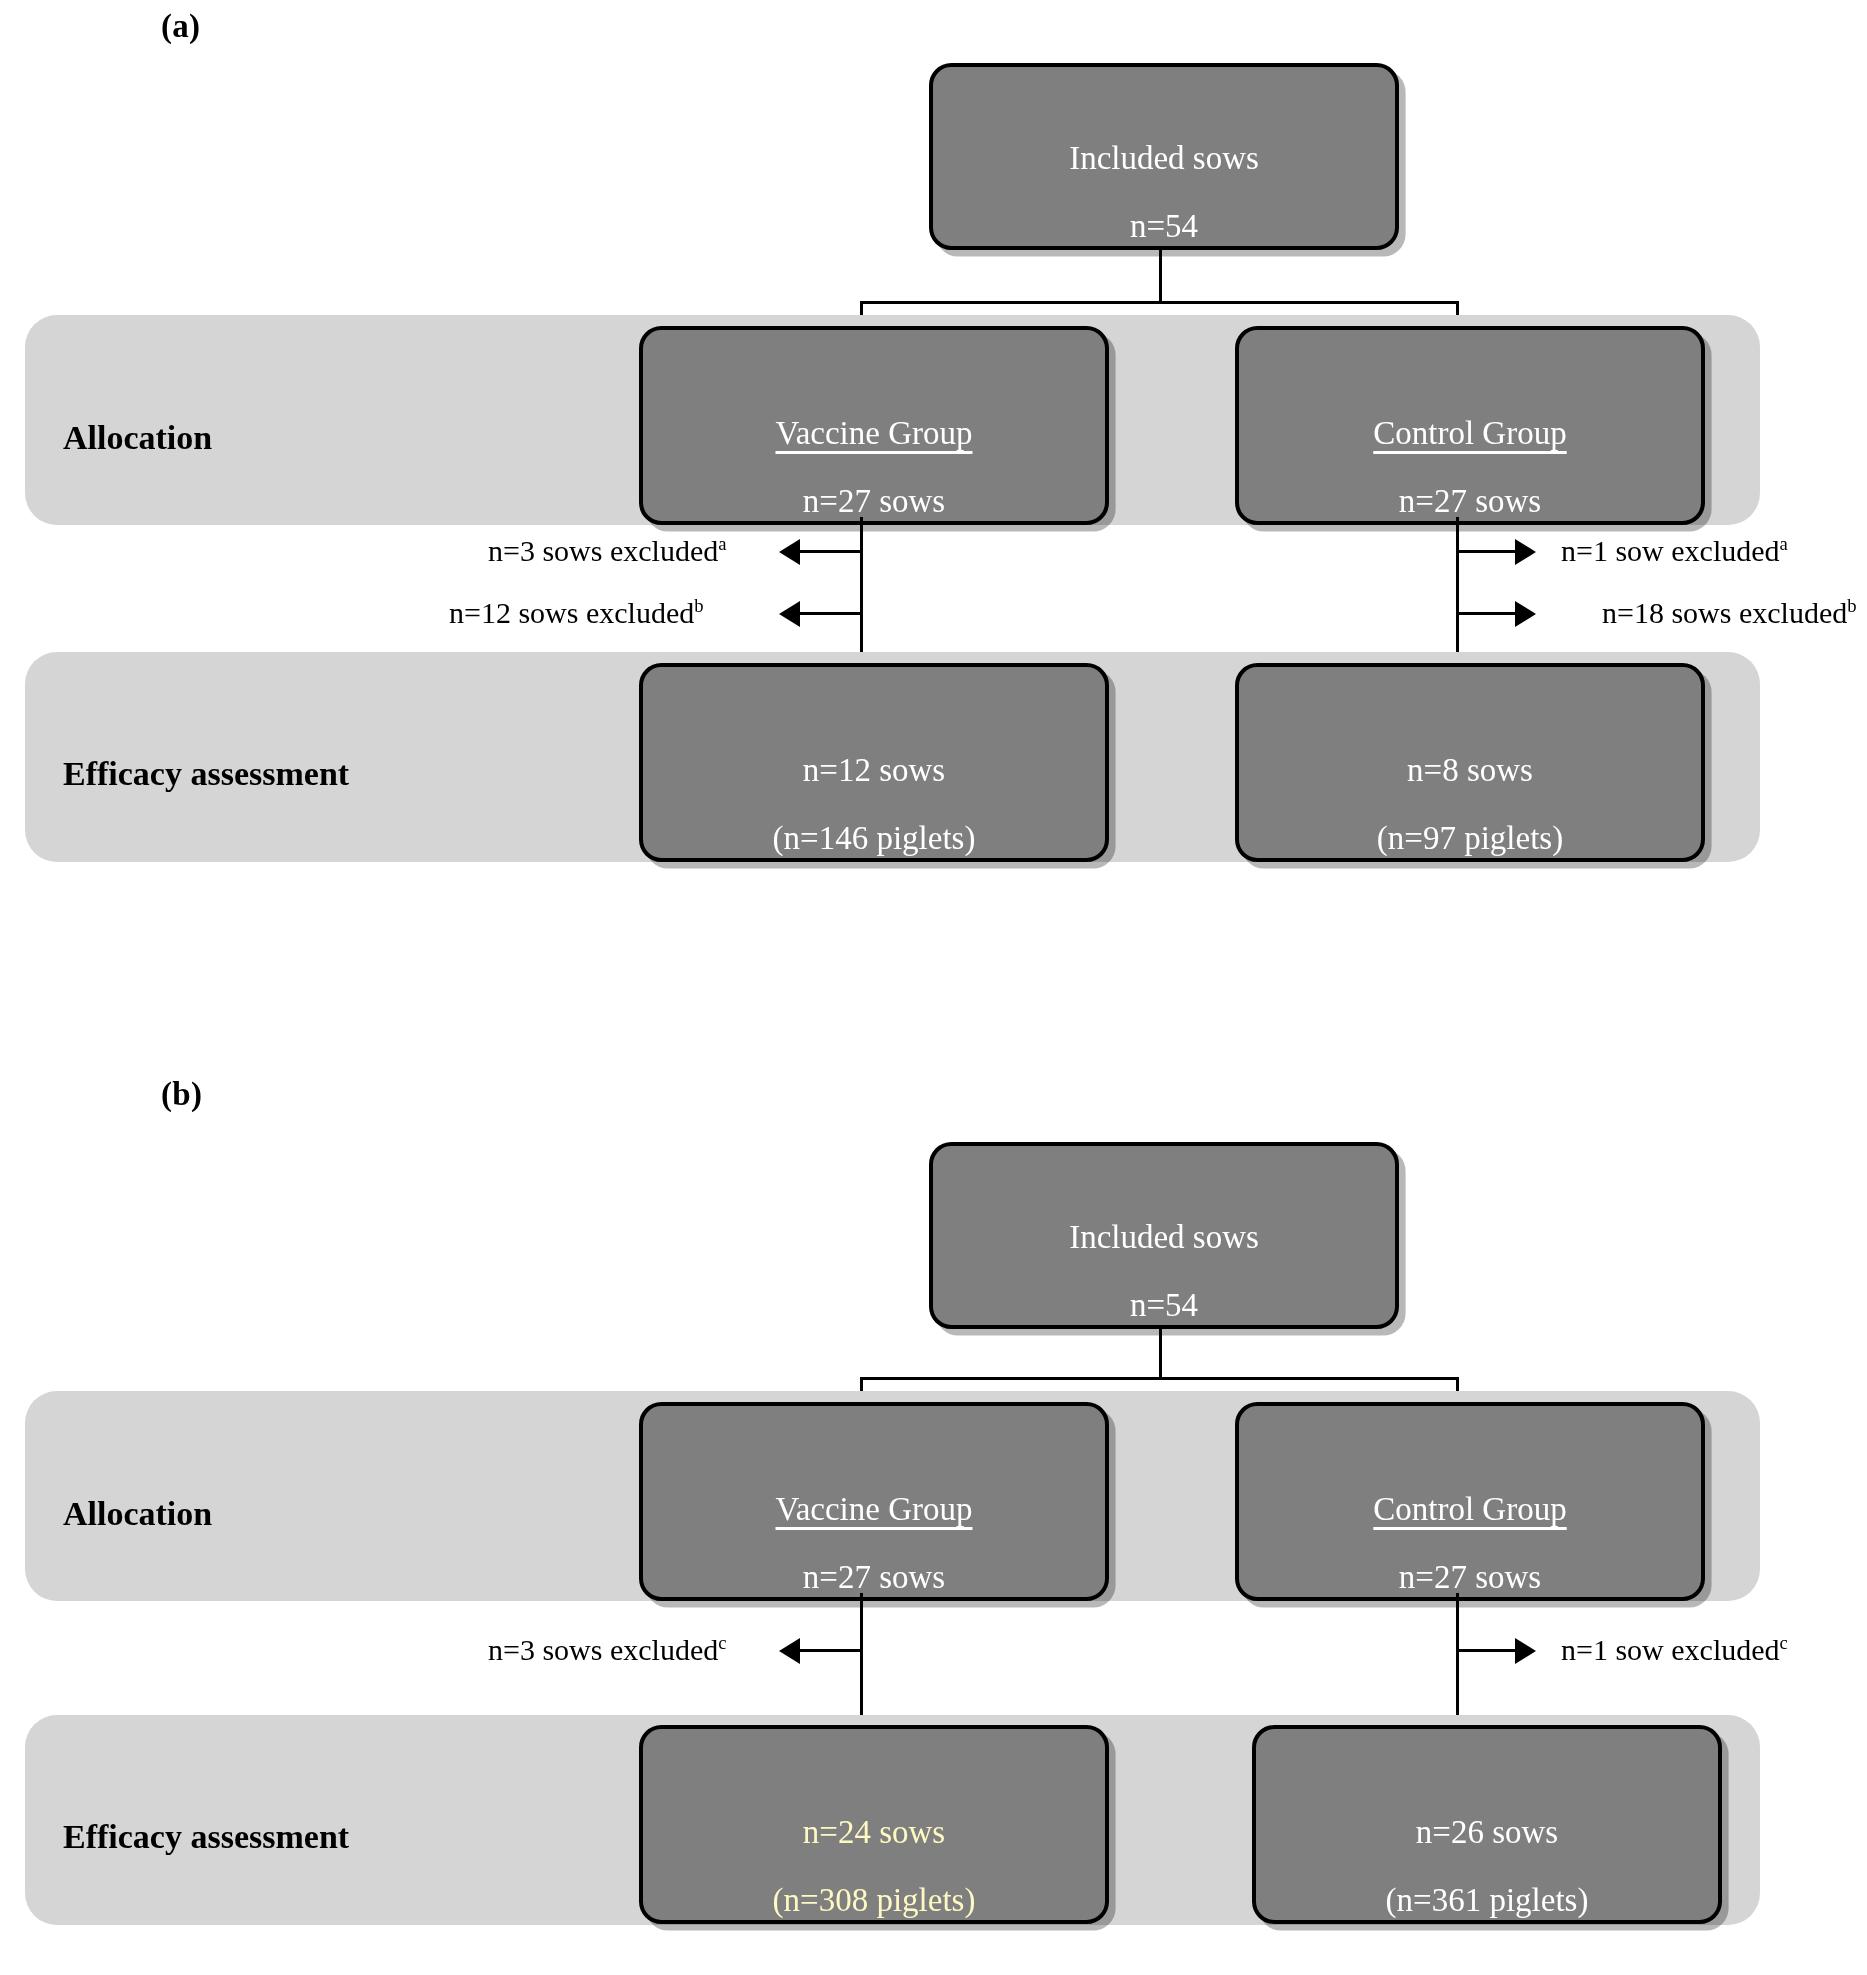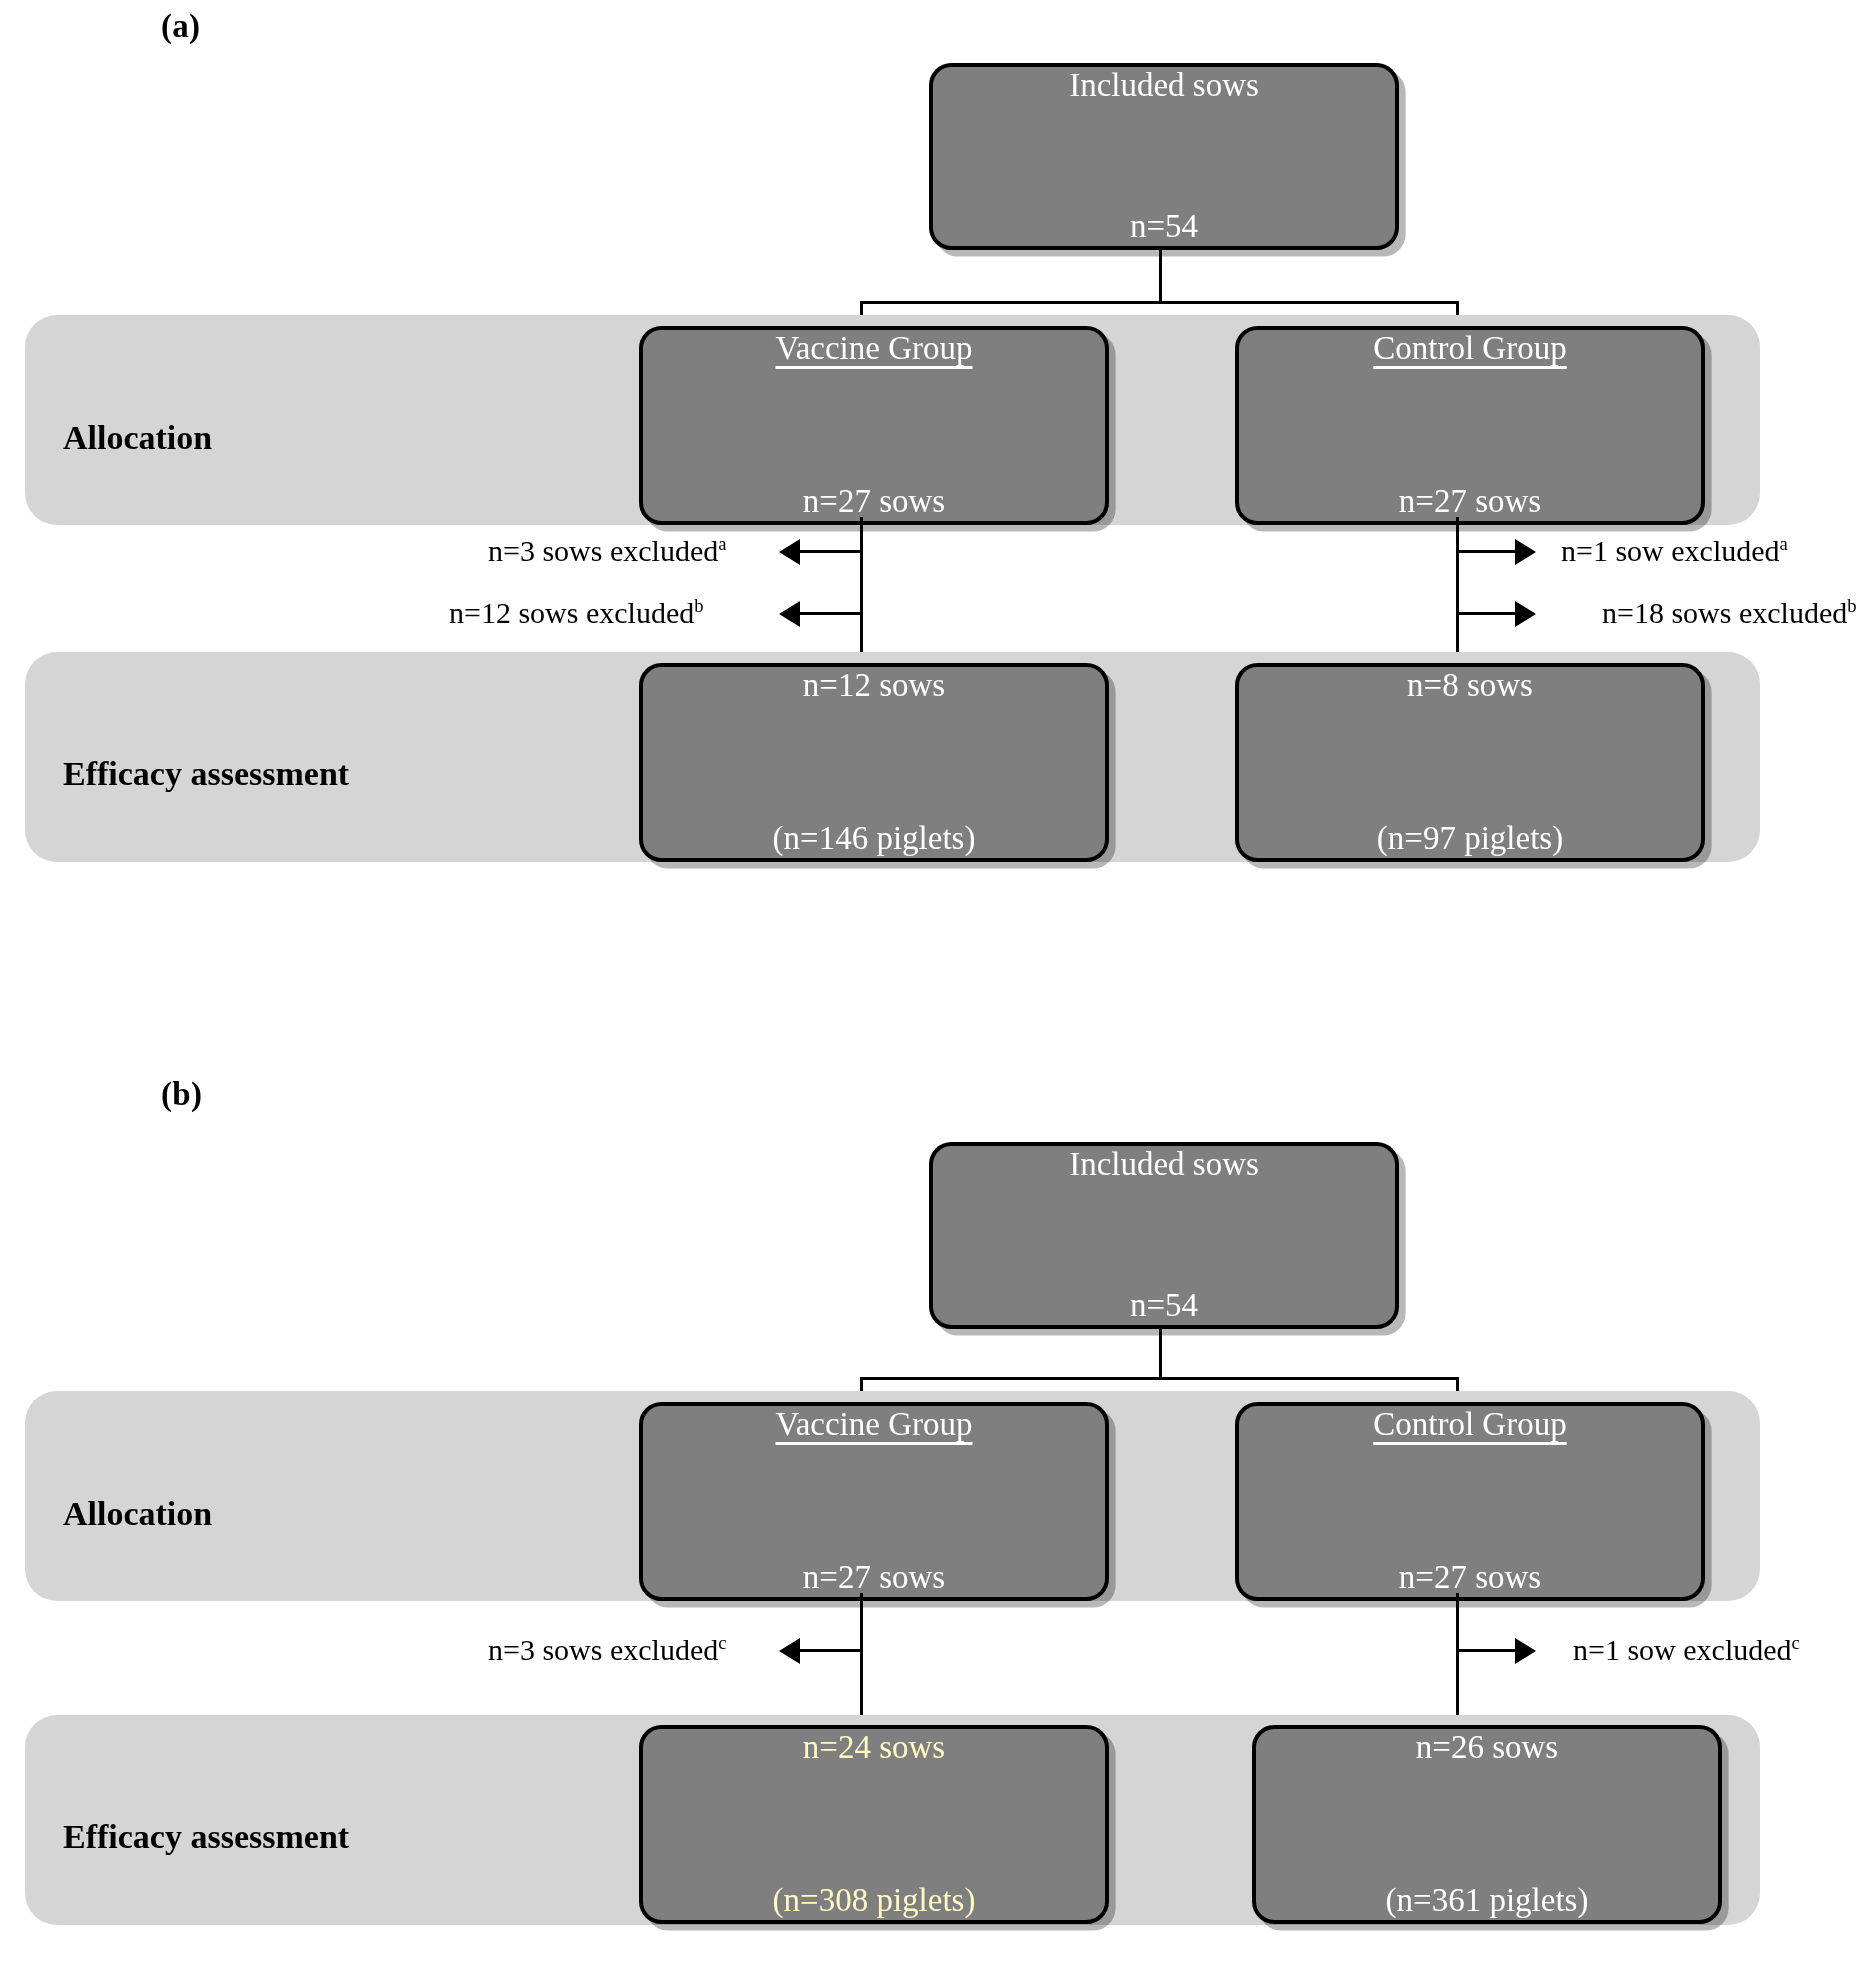--- a/index.html
+++ b/index.html
@@ -11,21 +11,21 @@
 
   .panel-label{position:absolute;font-weight:bold;font-size:33px;color:#000;letter-spacing:0.3px;}
 
   
   .band{position:absolute;background:#d5d5d5;border-radius:32px;}
   .band-label{position:absolute;font-weight:bold;font-size:34px;color:#000;white-space:nowrap;margin-top:36px;}
 
   
   .node{position:absolute;background:#7f7f7f;border:4px solid #000;border-radius:22.4px;
         box-shadow:6.6px 6.6px 0 0 rgba(0,0,0,0.28);
-        display:flex;flex-direction:column;align-items:center;justify-content:space-between;
+        display:flex;flex-direction:column;align-items:center;justify-content:flex-end;
         color:#fff;font-size:33px;line-height:1.15;text-align:center;}
   .node .ln{display:block;}
   .node .ln + .ln{margin-top:30px;}
   .node .titleline{text-decoration:underline;text-underline-offset:6.6px;}
   .it{}
 
   
   .vline{position:absolute;background:#000;width:3.3px;}
   .hline{position:absolute;background:#000;height:3.3px;}
 
@@ -141,21 +141,21 @@
   <div class="vline" style="left: 1456px; top: 583px; height: 132px; background: rgb(0, 0, 0);"></div>
 
   <div class="arrow-line" style="left: 800px; top: 639px; width: 61px; background: rgb(0, 0, 0);"></div>
   <div class="arrow-head left" style="left: 779px; top: 628px; border-right-color: rgb(0, 0, 0);"></div>
   <div class="excl" style="left:488px;top:622px;">
     <span class="it">n</span><span>=3 sows excluded</span><sup>c</sup>
   </div>
 
   <div class="arrow-line" style="left: 1456px; top: 639px; width: 61px; background: rgb(0, 0, 0);"></div>
   <div class="arrow-head right" style="left: 1515px; top: 628px; border-left-color: rgb(0, 0, 0);"></div>
-  <div class="excl" style="left:1561px;top:622px;margin-left:12px;">
+  <div class="excl" style="left:1561px;top:622px;">
     <span class="it">n</span><span>=1 sow excluded</span><sup>c</sup>
   </div>
 
   <div class="band" style="left: 25px; top: 705px; width: 1735px; height: 210px; background: rgb(213, 213, 213);"></div>
   <div class="band-label" style="left:63px;top:772px;">Efficacy assessment</div>
 
   <div class="node" style="left: 639px; top: 715px; width: 462px; height: 191px; background: rgb(127, 127, 127); border-color: rgb(0, 0, 0); color: #fef9c3;">
     <span class="ln it">n=24 sows</span>
     <span class="ln it">(n=308 piglets)</span>
   </div>

